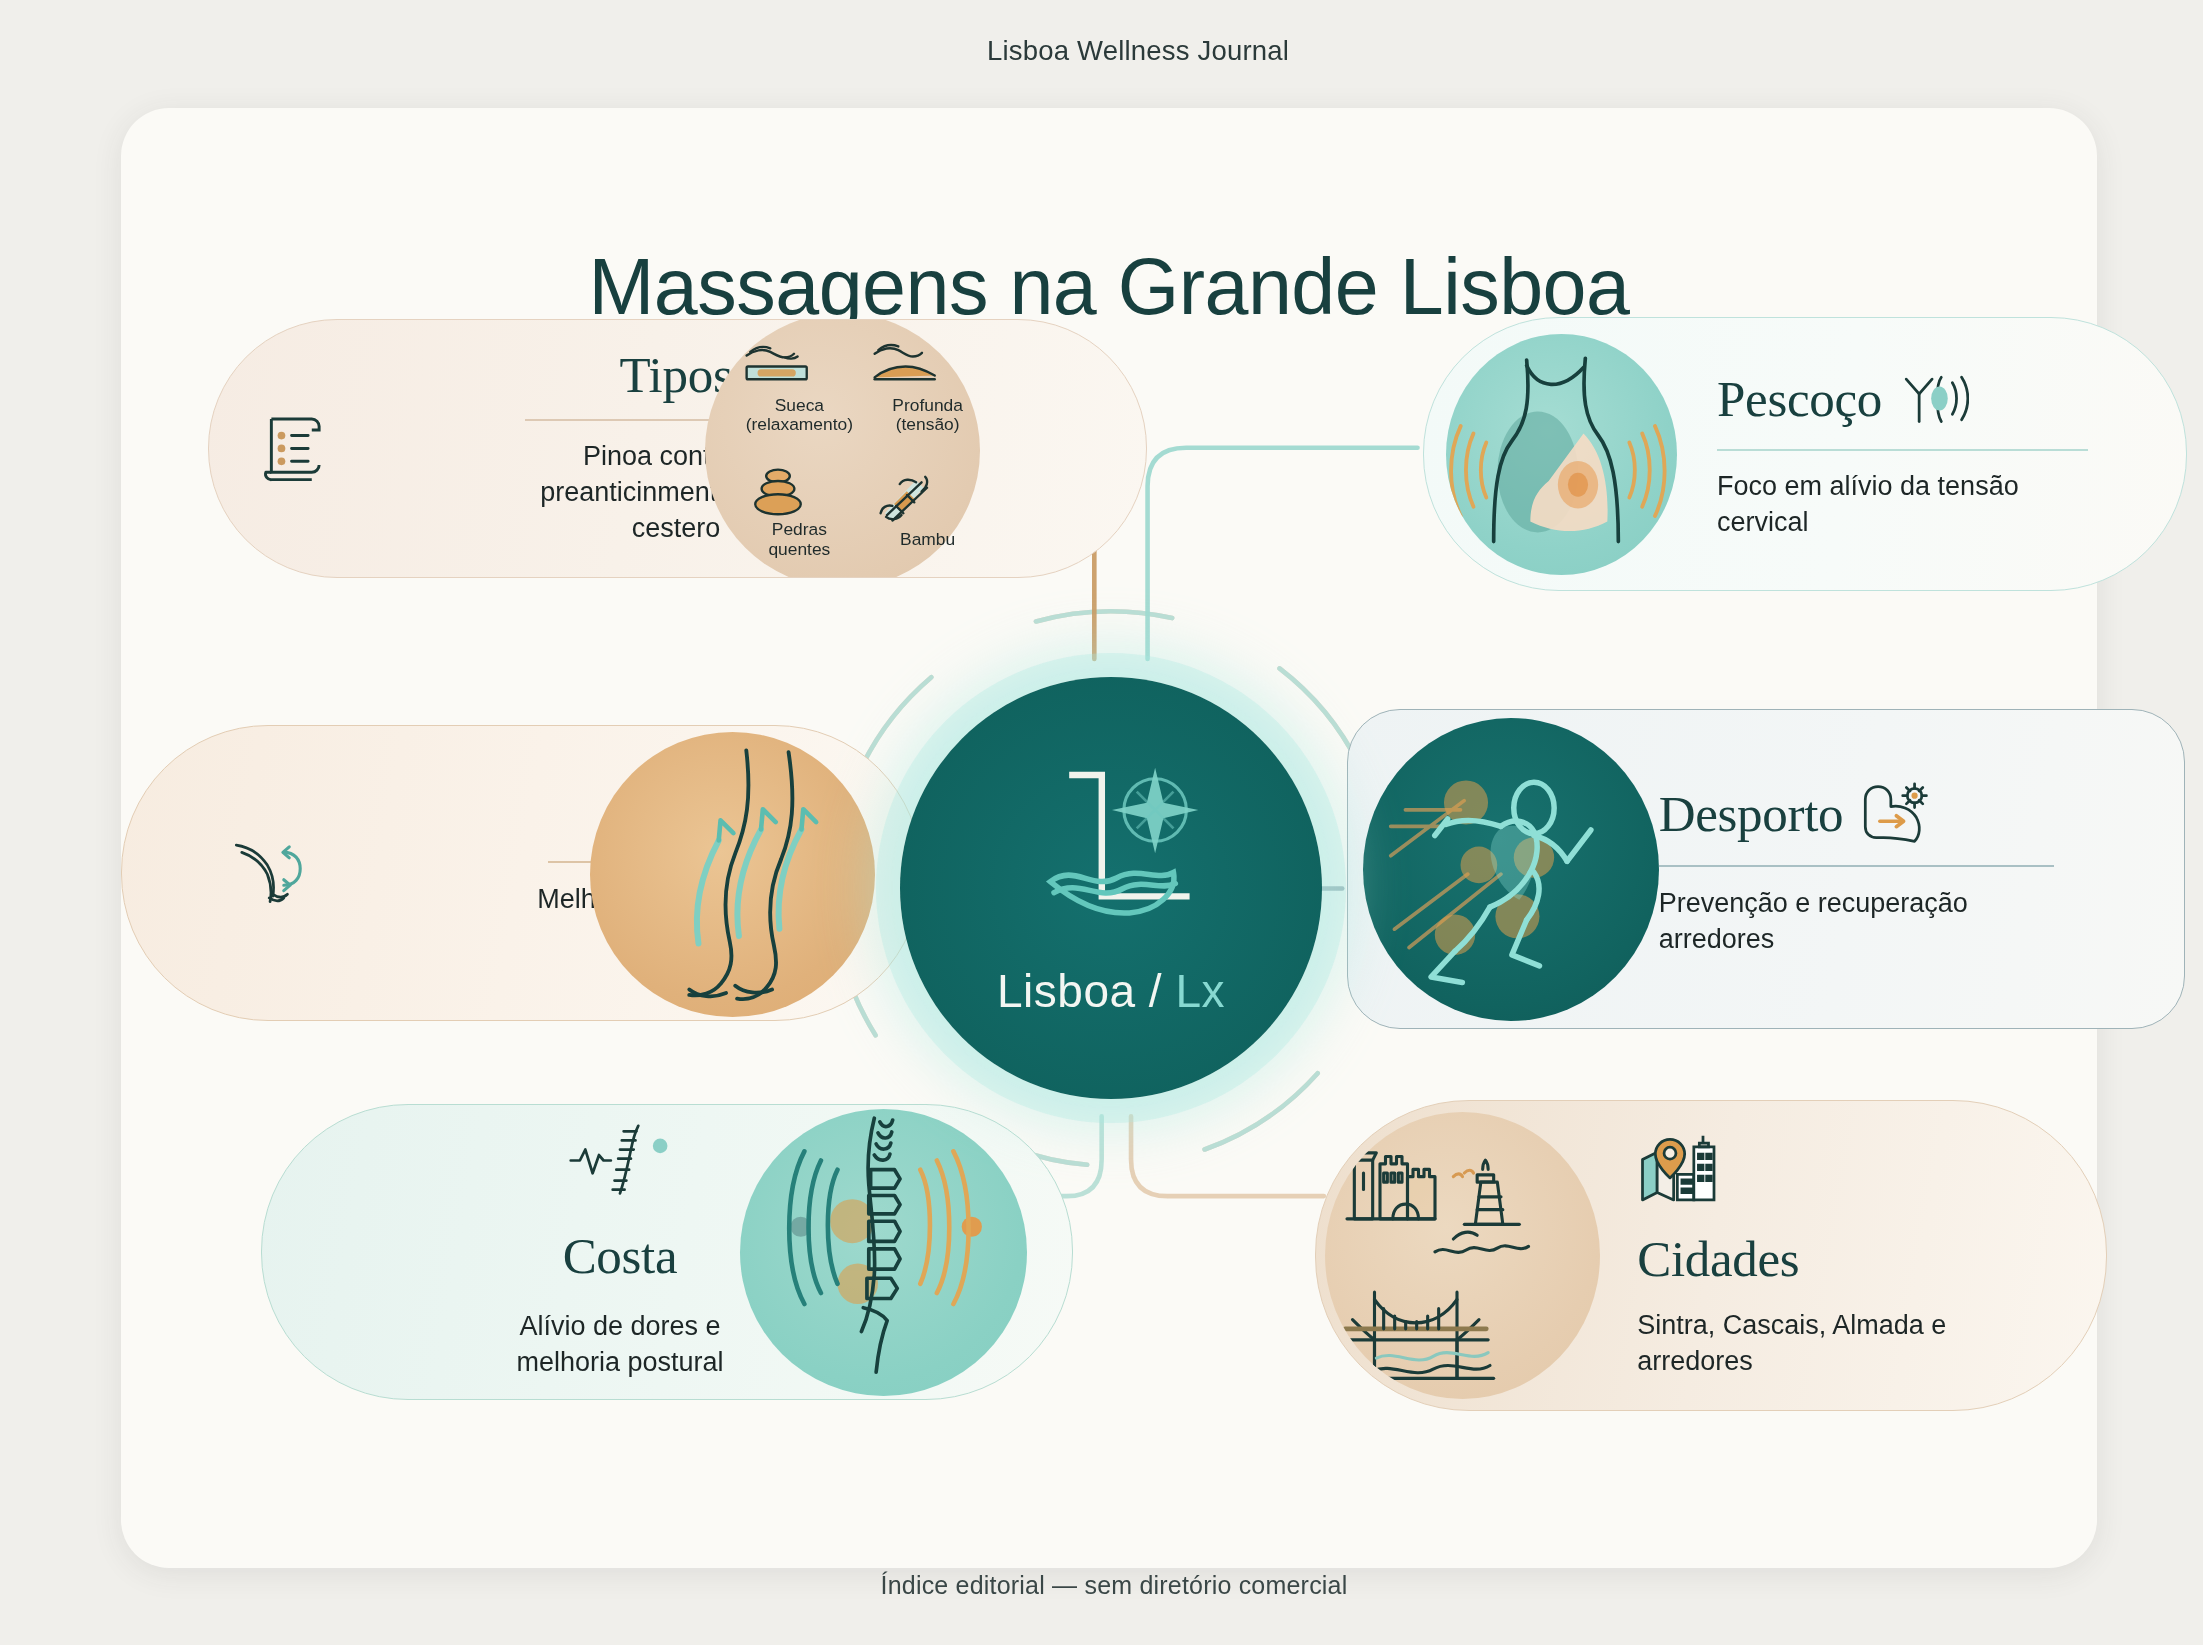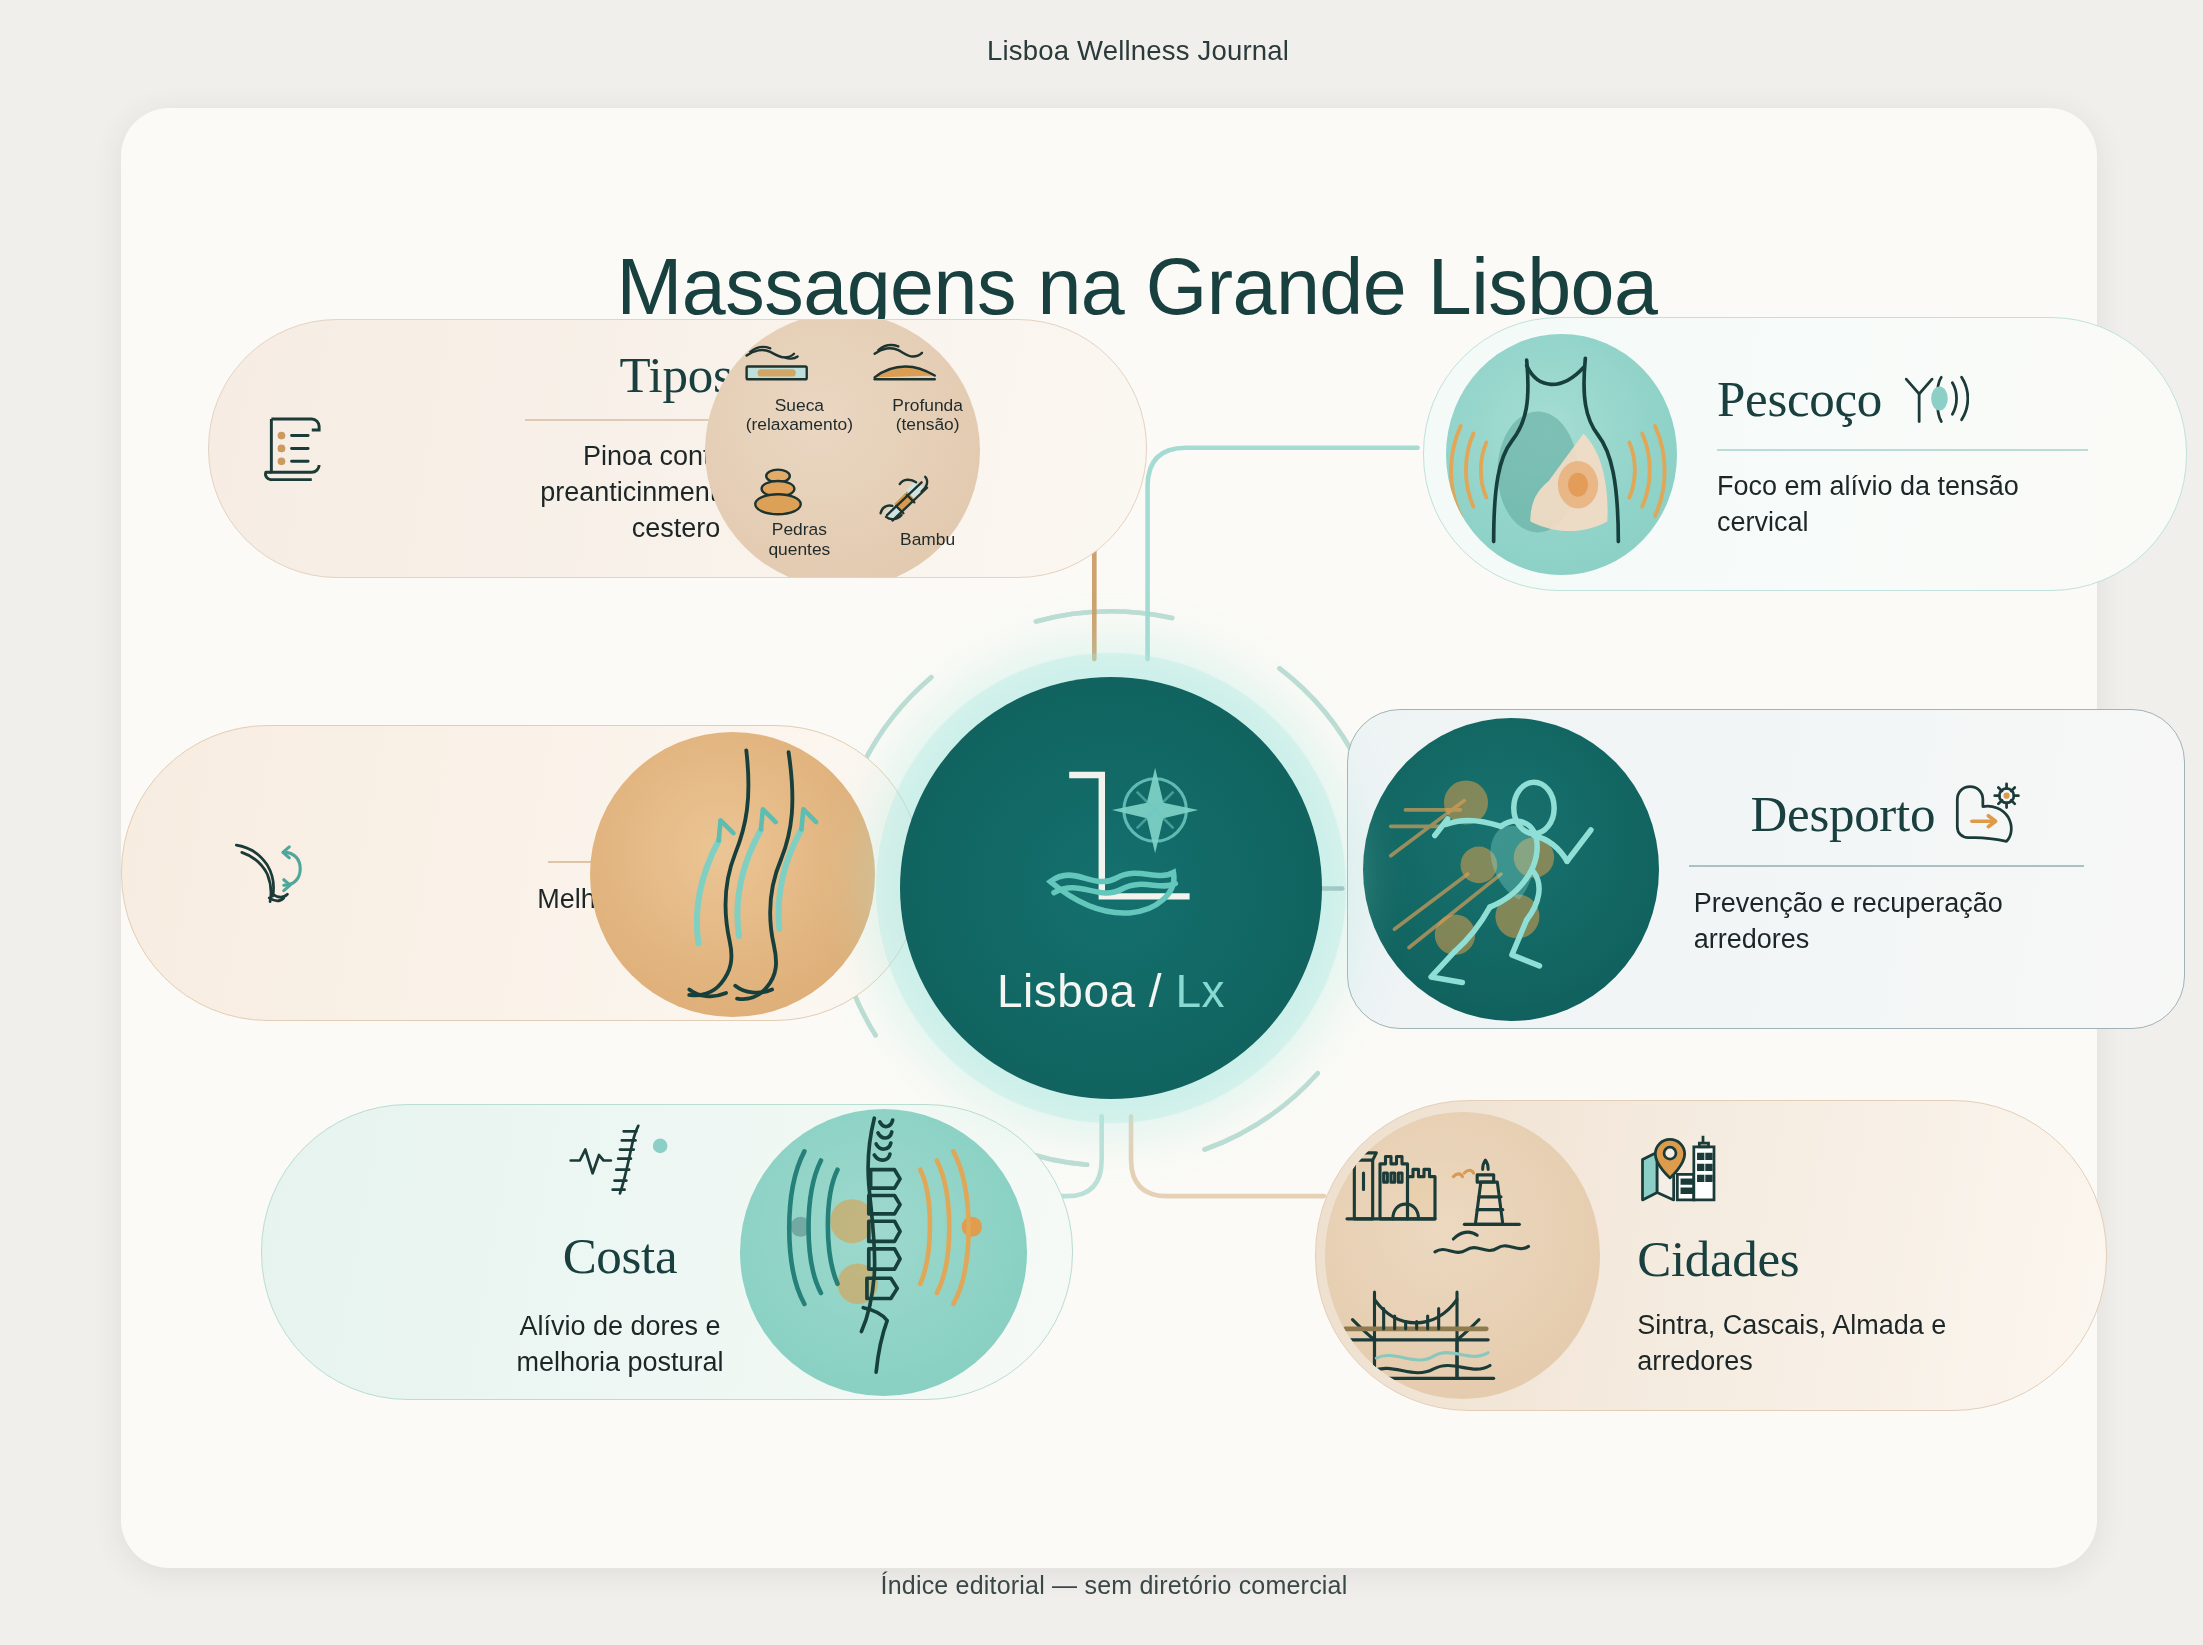--- a/index.html
+++ b/index.html
@@ -19,21 +19,21 @@
     text-align:center;font-size:25px;color:#3a4747;letter-spacing:0.2px;
     transform:translateY(-53px);
   }
   .canvas{
     position:absolute;left:121px;top:108px;width:1976px;height:1460px;
     background:#fbfaf6;border-radius:48px;
     box-shadow:0 5.5px 31px rgba(60,60,50,.09);
   }
   .title{
     position:absolute;left:0;top:133px;width:1976px;text-align:center;
-    font-size:79px;font-weight:400;color:#18403f;letter-spacing:-0.5px;margin-left:28px;
+    font-size:79px;font-weight:400;color:#18403f;letter-spacing:-0.5px;
   }
 
   
   .wires{position:absolute;left:0;top:0;width:1976px;height:1460px;}
 
   
   .hub{
     position:absolute;left:779px;top:569px;width:422px;height:422px;
     border-radius:50%;
     background:radial-gradient(circle at 50% 50%, #14706e 0%, #10635f 72%, #0e5a57 100%);
@@ -101,21 +101,21 @@
 
   
   #card-desporto{
     left:1226px;top:601px;width:836px;height:318px;
     border-radius:53px;
     background:linear-gradient(100deg,#eef3f4 0%,#f3f6f6 60%,#f7f8f6 100%);
     border:1.8px solid #9fb3b8;
   }
   #desporto-art{width:296px;height:303px;margin-left:14.7px;
     background:radial-gradient(circle at 46% 40%,#18726f 0%,#11635f 68%,#0f5a57 100%);}
-  #card-desporto .card-txt{margin-left:35px;width:386px;align-items:center;}
+  #card-desporto .card-txt{width:386px;}
   #card-desporto .card-rule{width:395px;background:#a9c0c4;}
 
   
   #card-costa{
     left:140px;top:996px;width:810px;height:294px;
     border-radius:147px;
     background:linear-gradient(100deg,#e6f3ef 0%,#eef7f3 52%,#f6faf6 100%);
     border:1.8px solid #b8ddd2;
   }
   #card-costa .card-txt{margin-left:202px;width:312px;align-items:center;text-align:center;}

